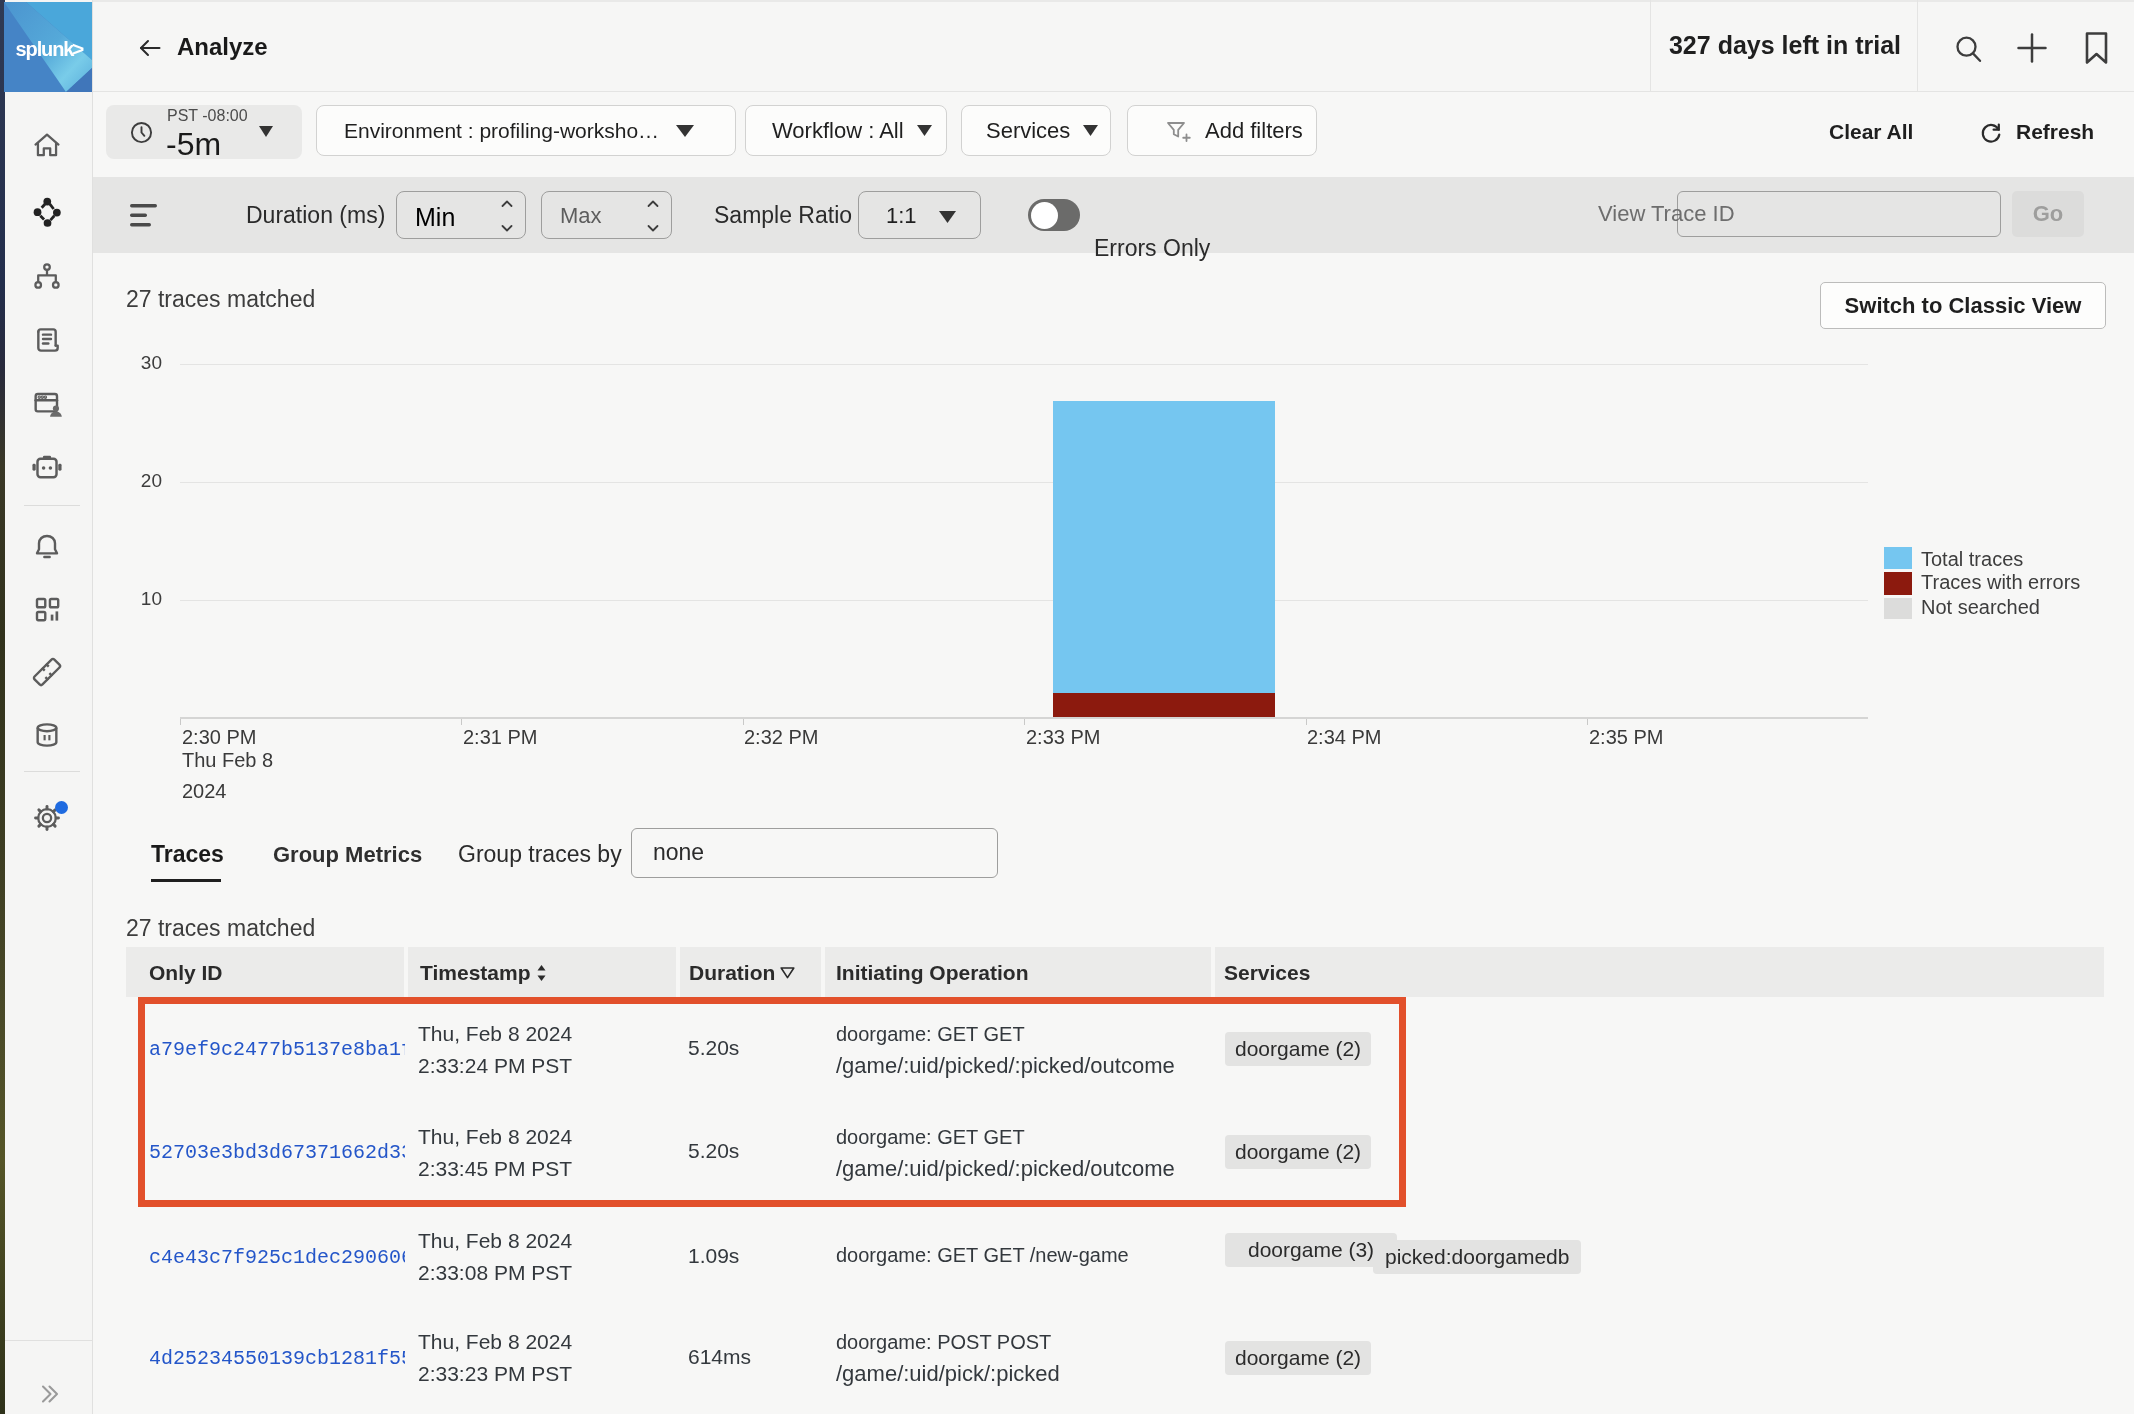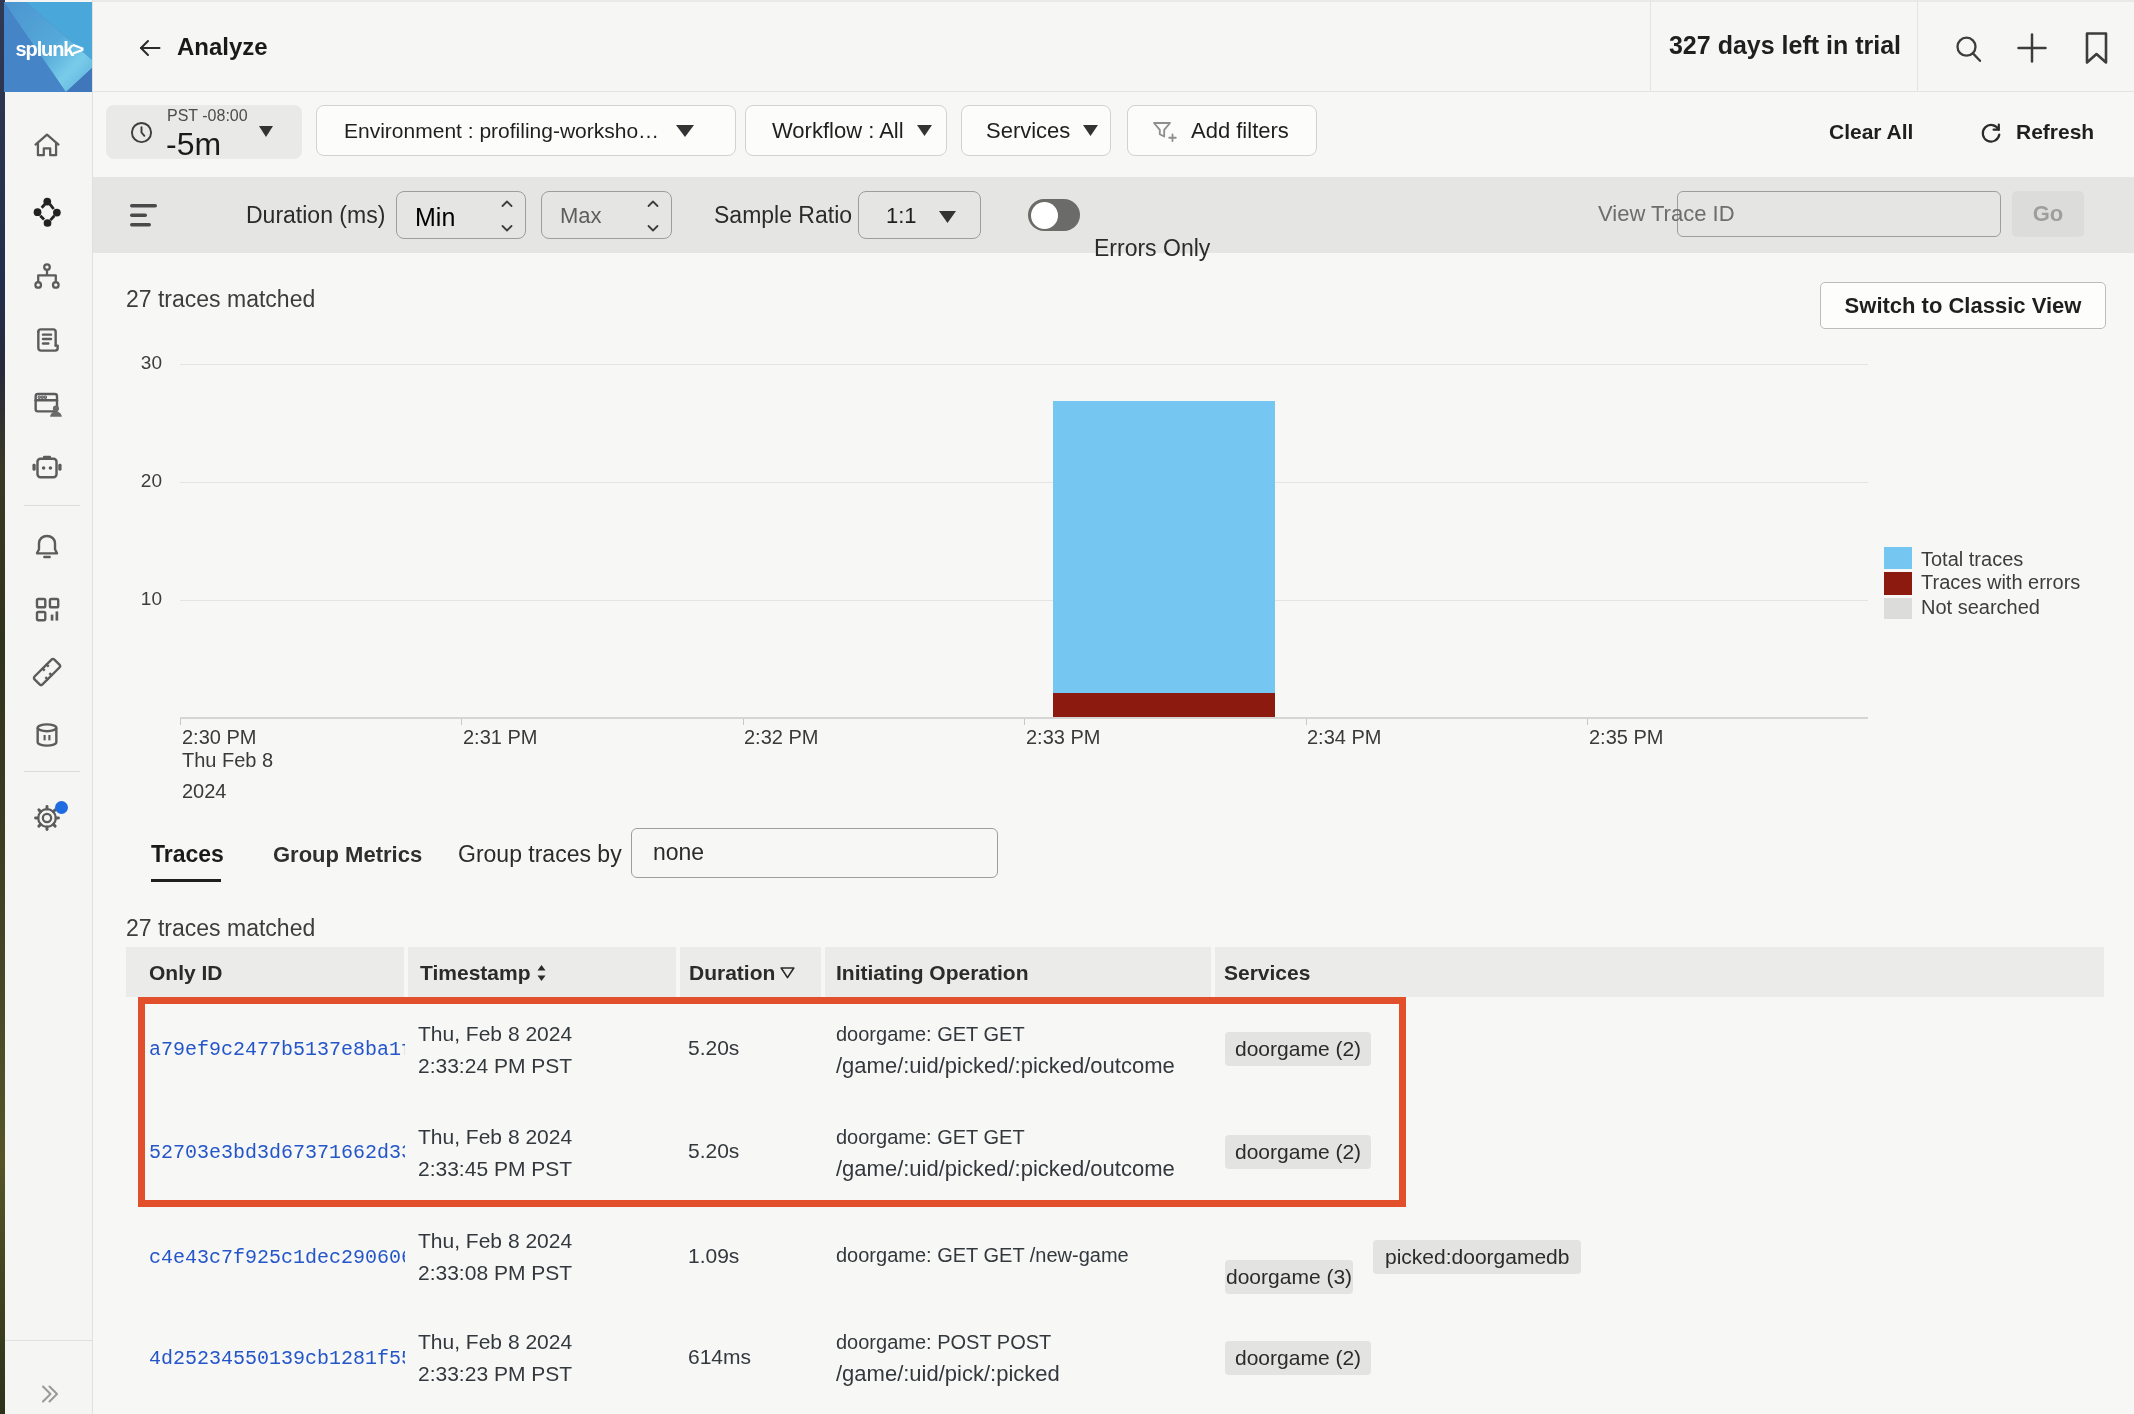--- a/index.html
+++ b/index.html
@@ -205,21 +205,21 @@
     </svg></div>
 
 <div class="abs vc" style="left:745px;top:105px;width:202px;height:51px;background:#fcfcfb;border:1px solid #d2d2d1;border-radius:8px;padding-left:26px;font-size:22px;color:#1f1f1f;">Workflow : All<svg style="margin-left:13px;" width="15" height="11" viewBox="0 0 15 11">
       <polygon points="0,0 15,0 7.5,11" fill="#333"></polygon>
     </svg></div>
 
 <div class="abs vc" style="left:961px;top:105px;width:150px;height:51px;background:#fcfcfb;border:1px solid #d2d2d1;border-radius:8px;padding-left:24px;font-size:22px;color:#1f1f1f;">Services<svg style="margin-left:13px;" width="15" height="11" viewBox="0 0 15 11">
       <polygon points="0,0 15,0 7.5,11" fill="#333"></polygon>
     </svg></div>
 
-<div class="abs vc" style="left:1127px;top:105px;width:190px;height:51px;background:#fcfcfb;border:1px solid #d2d2d1;border-radius:8px;padding-left:23px;font-size:22px;color:#1f1f1f;">
+<div class="abs vc" style="left:1127px;top:105px;width:190px;height:51px;background:#fcfcfb;border:1px solid #d2d2d1;border-radius:8px;padding-left:37px;font-size:22px;color:#1f1f1f;">
   <svg width="27" height="24" viewBox="0 0 27 24" fill="none" stroke="#8e8e8e" stroke-width="1.8" stroke-linejoin="round">
     <path d="M3 4 H19 L13.2 10.8 V17.5 L8.8 15.3 V10.8 Z"></path>
     <path d="M21.5 15.5 V22 M18.2 18.75 H24.8" stroke-linecap="round"></path>
   </svg>
   <span style="margin-left:13px;">Add filters</span>
 </div>
 
 <div class="abs" style="left:1829px;top:120px;font-size:21px;font-weight:600;color:#1f1f1f;">Clear All</div>
 <div class="abs" style="left:1979px;top:121px;">
   <svg width="24" height="24" viewBox="0 0 24 24" fill="none" stroke="#2b2b2b" stroke-width="2.2" stroke-linecap="round">
@@ -343,21 +343,21 @@
 <div class="abs" style="left:149px;top:1141px;width:256px;overflow:hidden;white-space:nowrap;font-family:'Liberation Mono',monospace;font-size:20px;color:#2456c9;">52703e3bd3d67371662d33</div>
 <div class="abs" style="left:418px;top:1121px;font-size:21px;color:#33383d;line-height:32px;">Thu, Feb 8 2024<br>2:33:45 PM PST</div>
 <div class="abs" style="left:688px;top:1139px;font-size:21px;color:#33383d;">5.20s</div>
 <div class="abs" style="left:836px;top:1121px;font-size:20px;color:#33383d;line-height:32px;">doorgame: GET GET<br><span style="font-size:22px;">/game/:uid/picked/:picked/outcome</span></div>
 <div class="abs vc" style="left:1225px;top:1135px;height:34px;background:#e3e3e2;border-radius:4px;padding:0 10px;font-size:21px;color:#2b2b2b;">doorgame (2)</div>
 
 <div class="abs" style="left:149px;top:1246px;width:256px;overflow:hidden;white-space:nowrap;font-family:'Liberation Mono',monospace;font-size:20px;color:#2456c9;">c4e43c7f925c1dec290606</div>
 <div class="abs" style="left:418px;top:1225px;font-size:21px;color:#33383d;line-height:32px;">Thu, Feb 8 2024<br>2:33:08 PM PST</div>
 <div class="abs" style="left:688px;top:1244px;font-size:21px;color:#33383d;">1.09s</div>
 <div class="abs" style="left:836px;top:1244px;font-size:20px;color:#33383d;">doorgame: GET GET /new-game</div>
-<div class="abs vc" style="left:1225px;top:1260px;height:34px;background:#e3e3e2;border-radius:4px;padding:0 1px;font-size:21px;color:#2b2b2b;">doorgame (3)</div>
+<div class="abs vc" style="left:1225px;top:1233px;height:34px;background:#e3e3e2;border-radius:4px;padding:0 23px;font-size:21px;color:#2b2b2b;">doorgame (3)</div>
 <div class="abs vc" style="left:1373px;top:1240px;height:34px;background:#e3e3e2;border-radius:4px;padding:0 12px;font-size:21px;color:#2b2b2b;">picked:doorgamedb</div>
 
 <div class="abs" style="left:149px;top:1347px;width:256px;overflow:hidden;white-space:nowrap;font-family:'Liberation Mono',monospace;font-size:20px;color:#2456c9;">4d25234550139cb1281f55</div>
 <div class="abs" style="left:418px;top:1326px;font-size:21px;color:#33383d;line-height:32px;">Thu, Feb 8 2024<br>2:33:23 PM PST</div>
 <div class="abs" style="left:688px;top:1345px;font-size:21px;color:#33383d;">614ms</div>
 <div class="abs" style="left:836px;top:1326px;font-size:20px;color:#33383d;line-height:32px;">doorgame: POST POST<br><span style="font-size:22px;">/game/:uid/pick/:picked</span></div>
 <div class="abs vc" style="left:1225px;top:1341px;height:34px;background:#e3e3e2;border-radius:4px;padding:0 10px;font-size:21px;color:#2b2b2b;">doorgame (2)</div>
 
 <div class="abs" style="left:138px;top:997px;width:1268px;height:210px;border:7px solid #e2502b;"></div>
 

